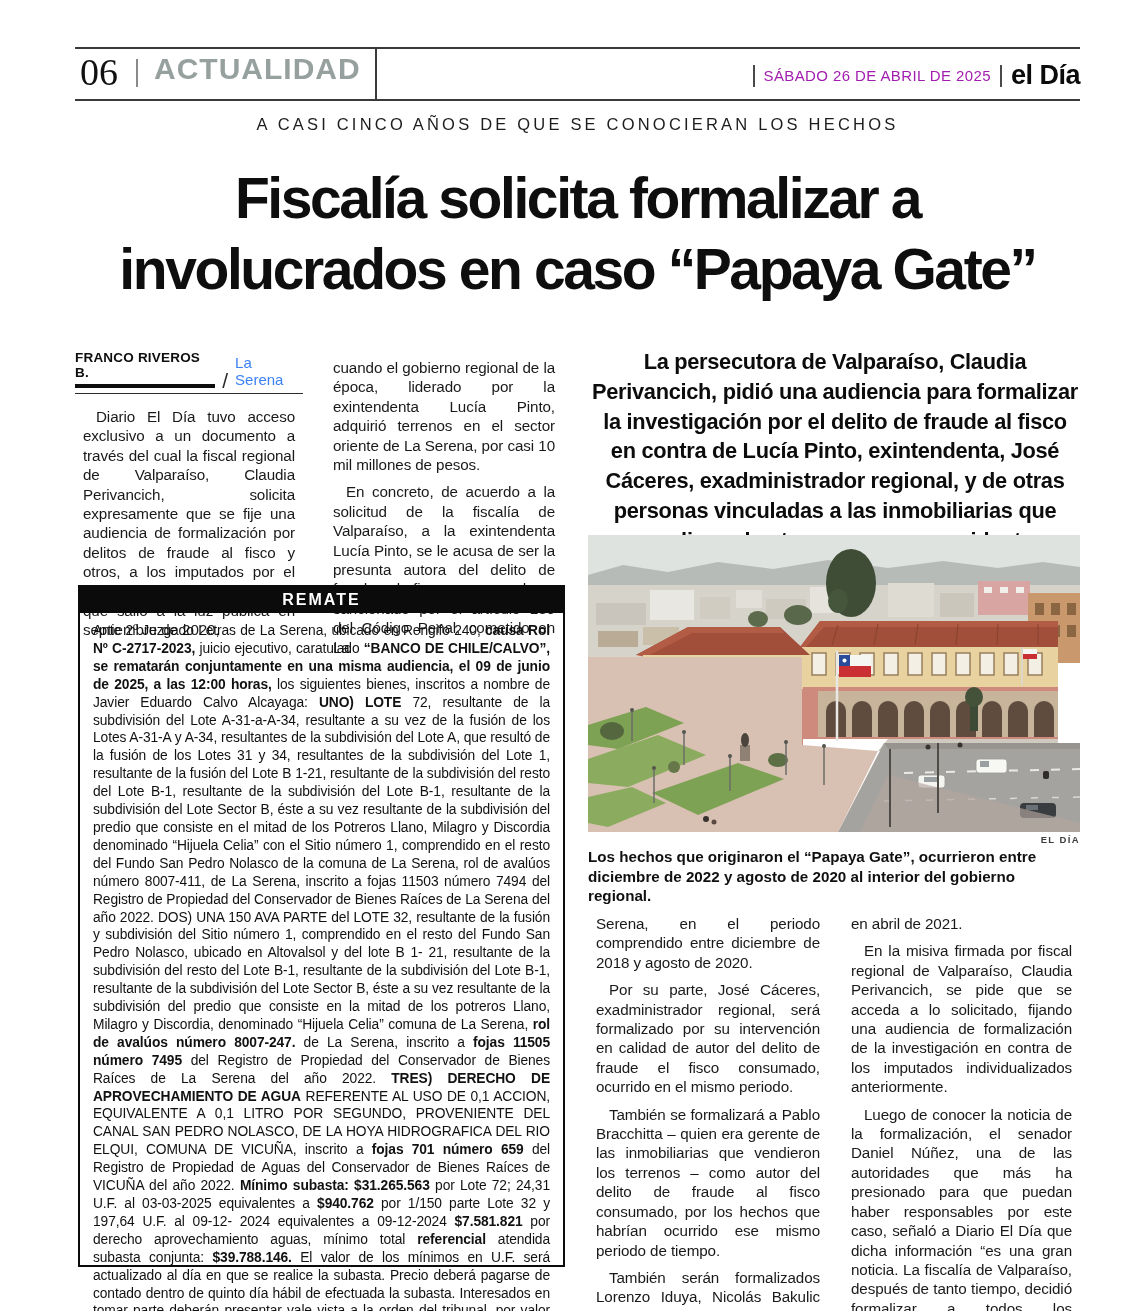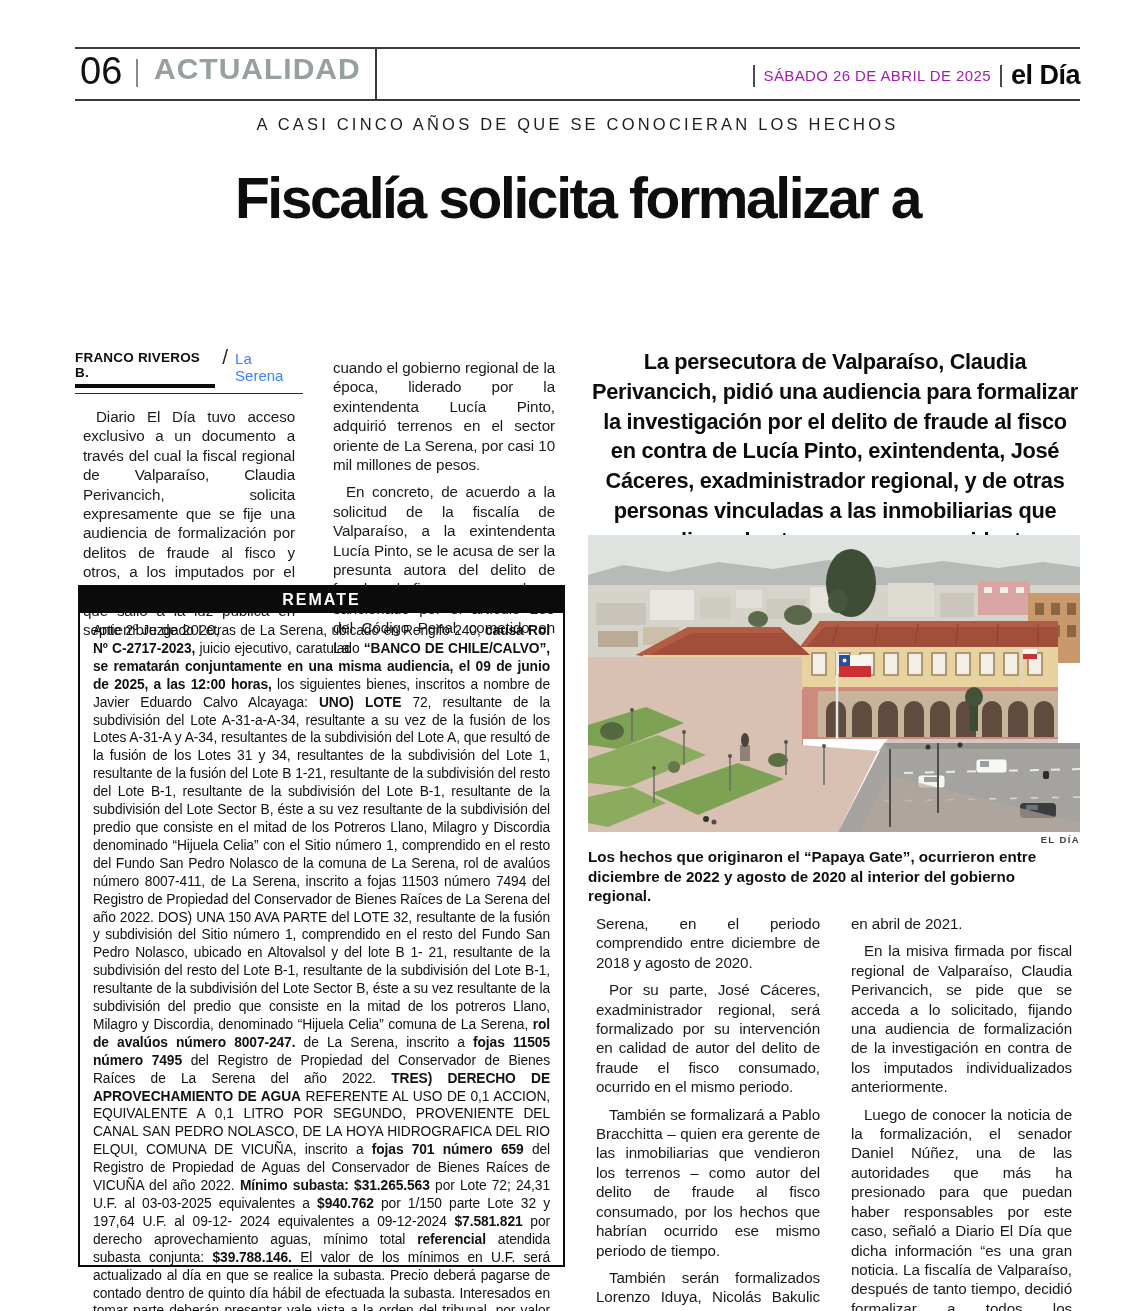--- a/index.html
+++ b/index.html
@@ -6,39 +6,39 @@
   #page{
     position:relative; width:1142px; height:1311px; background:#ffffff;
     font-family:"Liberation Sans", sans-serif; color:#1a1a1a; overflow:hidden;
     margin:0 auto;
   }
   
   .rule{position:absolute; background:#3a3a3a;}
   #rule-top{left:75px; top:47px; width:1005px; height:2px;}
   #rule-bottom{left:75px; top:99px; width:1005px; height:2px;}
   #header-vdiv{left:375px; top:47px; width:2px; height:54px;}
-  #page-number{position:absolute; left:80px; top:50px; font-family:Liberation Sans, sans-serif;
+  #page-number{position:absolute; left:80px; top:50px; font-family:Liberation Serif, serif;
     font-size:38px; font-weight:500; color:#111; letter-spacing:0;}
   #pn-div{position:absolute; left:136px; top:59px; width:2px; height:28px; background:#8a8a8a;}
   #section-label{position:absolute; left:154px; top:52px; font-size:30px; font-weight:800;
     color:#96a09e; letter-spacing:1px;}
   #header-right{position:absolute; right:62px; top:60px; display:flex; align-items:center; gap:9px;}
   .hbar{width:2px; height:22px; background:#4a4a4a;}
   #header-date{font-size:15px; color:#a21caf; letter-spacing:.4px; font-weight:500;}
   #masthead{font-size:27px; font-weight:800; color:#0b0b0b; letter-spacing:-.5px;}
 
   
   #kicker{position:absolute; left:75px; top:115px; width:1005px; text-align:center;
     font-size:16.5px; font-weight:400; letter-spacing:3.2px; color:#1d1d1d;}
   #headline{position:absolute; left:40px; top:163px; width:1075px; text-align:center;
     font-size:57px; line-height:71px; font-weight:700; letter-spacing:-2.4px; color:#0e0e0e;}
 
   
   #byline{position:absolute; left:75px; top:350px; width:228px; border-bottom:1.5px solid #2c2c2c;
-    padding-bottom:5px; display:flex; gap:7px;}
+    padding-bottom:5px; display:flex; align-items:flex-end; gap:7px;}
   #byline-author{font-size:13.5px; font-weight:800; color:#0d0d0d; letter-spacing:.2px;
     border-bottom:4px solid #0d0d0d; padding-bottom:4px;}
   #byline-slash{font-size:21px; font-weight:300; color:#2a2a2a; line-height:14px;}
   #byline-location{font-size:15px; color:#3b82f6;}
 
   
   .col{position:absolute;}
   .col p{margin:8px; font-size:15.2px; line-height:19.4px; text-align:justify;
     letter-spacing:-.1px; color:#191919;}
   .indent{text-indent:13px;}
@@ -82,20 +82,21 @@
     <div class="hbar"></div>
     <div id="header-date">SÁBADO 26 DE ABRIL DE 2025</div>
     <div class="hbar"></div>
     <div id="masthead">el Día</div>
   </div>
   <div class="rule" id="rule-bottom"></div>
 
   <div id="kicker">A CASI CINCO AÑOS DE QUE SE CONOCIERAN LOS HECHOS</div>
   <div id="headline">
     <div>Fiscalía solicita formalizar a</div>
+    <div>involucrados en caso “Papaya Gate”</div>
   </div>
 
   <div id="byline">
     <span id="byline-author">FRANCO RIVEROS B.</span>
     <span id="byline-slash">/</span>
     <span id="byline-location">La Serena</span>
   </div>
 
   <div class="col" id="col1">
     <p class="indent">Diario El Día tuvo acceso exclusivo a un documento a través del cual la fiscal regional de Valparaíso, Claudia Perivancich, solicita expresamente que se fije una audiencia de formalización por delitos de fraude al fisco y otros, a los imputados por el mediático caso “Papaya Gate”, que salió a la luz pública en septiembre de 2020,</p>

